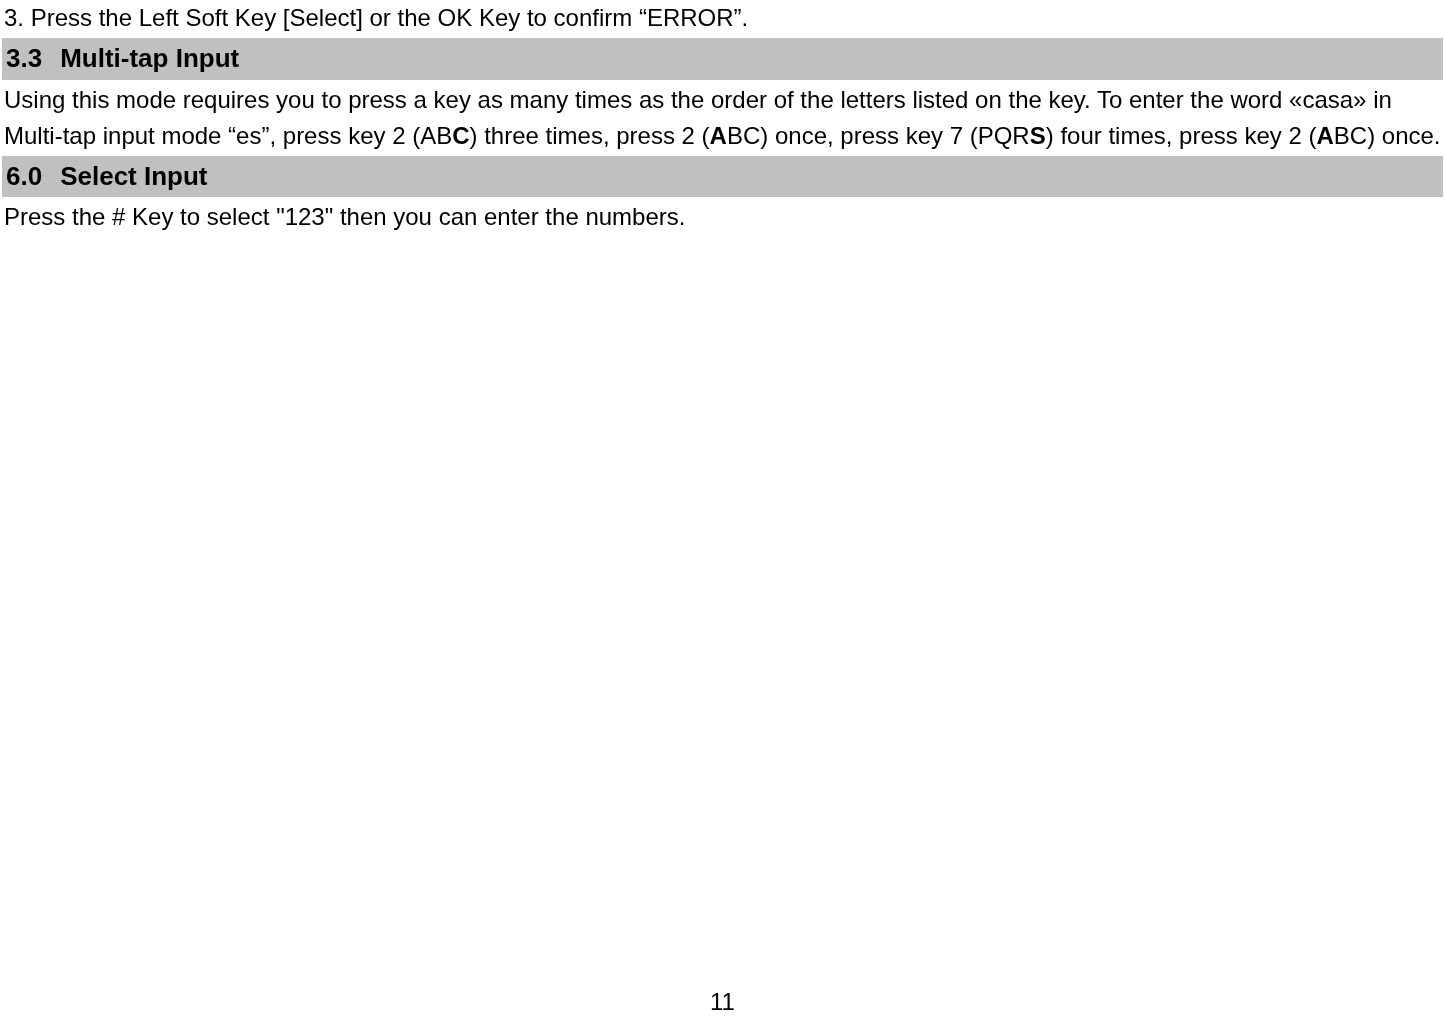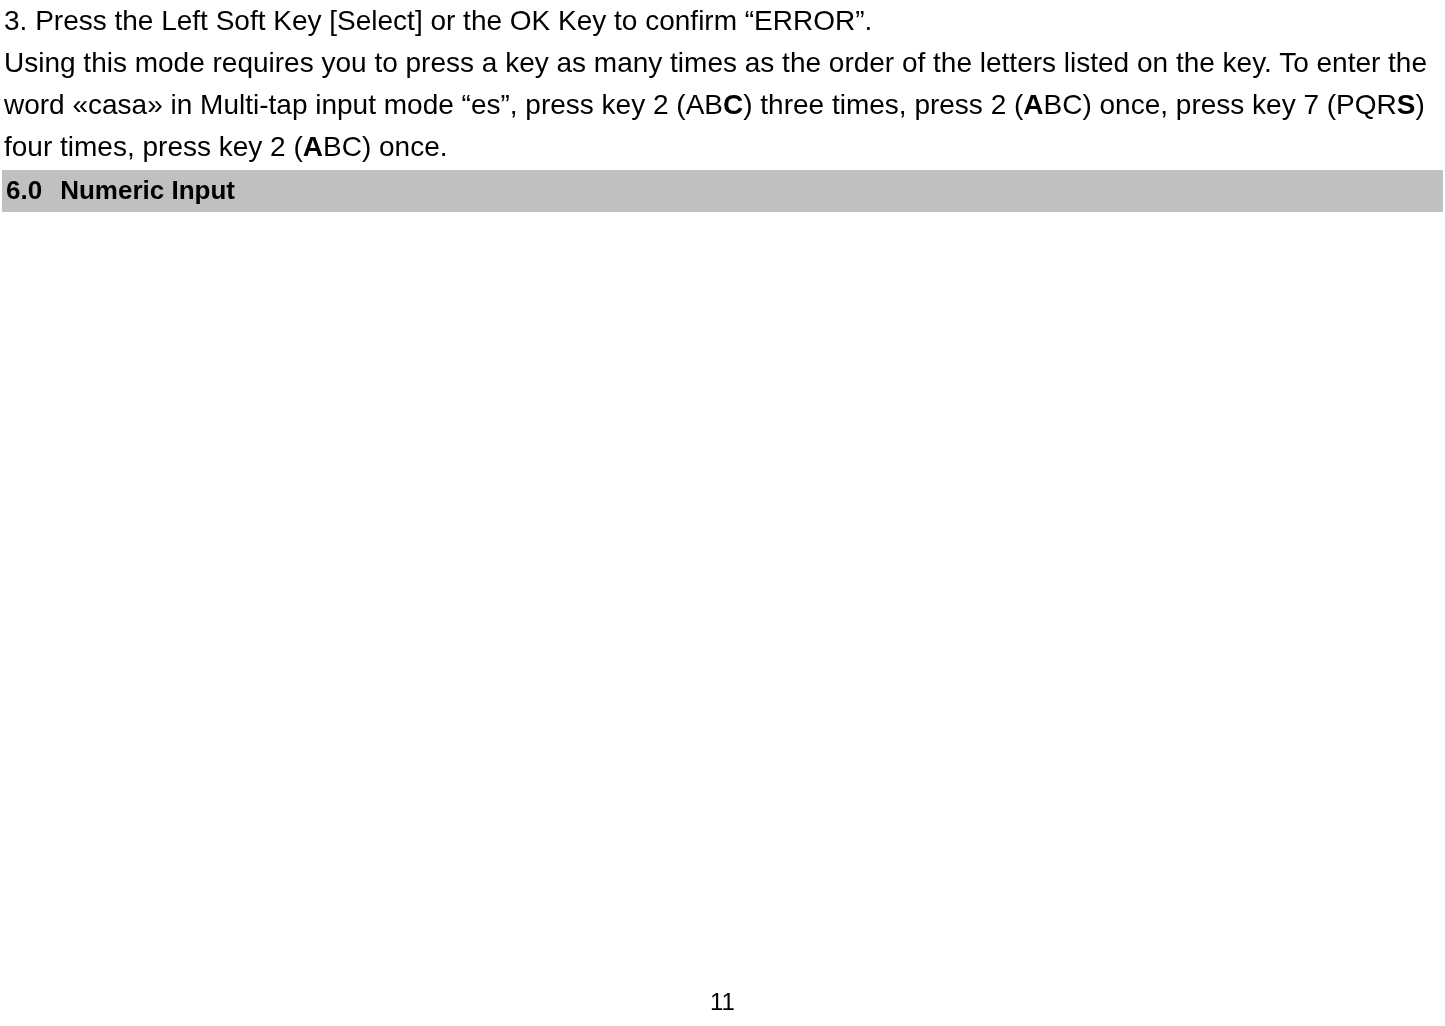--- a/index.html
+++ b/index.html
@@ -15,21 +15,21 @@
       background: #fff;
       width: 1445px;
       height: 1026px;
       position: relative;
       padding: 0;
     }
     .content {
       padding: 0 2px;
     }
     .body-text {
-      font-size: 28px;
+      font-size: 24px;
       line-height: 1.5;
       padding: 0 2px;
     }
     .section-heading {
       background-color: #c0c0c0;
       font-weight: bold;
       font-size: 26px;
       padding: 2px 4px;
       margin-top: 2px;
       margin-bottom: 2px;
@@ -48,24 +48,28 @@
     .bold {
       font-weight: bold;
     }
   </style>
 </head>
 <body>
 
 <div class="content">
   <div class="body-text">3. Press the Left Soft Key [Select] or the OK Key to confirm “ERROR”.</div>
 
+  <div class="section-heading">
+    <span class="section-num">3.3</span><span>Multi-tap Input</span>
+  </div>
 
   <div class="body-text">
     <span>Using this mode requires you to press a key as many times as the order of the letters listed on the key. To enter the word «casa» in Multi-tap input mode “es”, press key 2 (AB</span><span class="bold">C</span><span>) three times, press 2 (</span><span class="bold">A</span><span>BC) once, press key 7 (PQR</span><span class="bold">S</span><span>) four times, press key 2 (</span><span class="bold">A</span><span>BC) once.</span>
   </div>
 
   <div class="section-heading">
-    <span class="section-num">6.0</span><span>Numeric Input</span>
+    <span class="section-num">6.0</span><span>Select Input</span>
   </div>
 
+  <div class="body-text">Press the # Key to select "123" then you can enter the numbers.</div>
 </div>
 
 <div class="page-number">11</div>
 
 </body></html>

